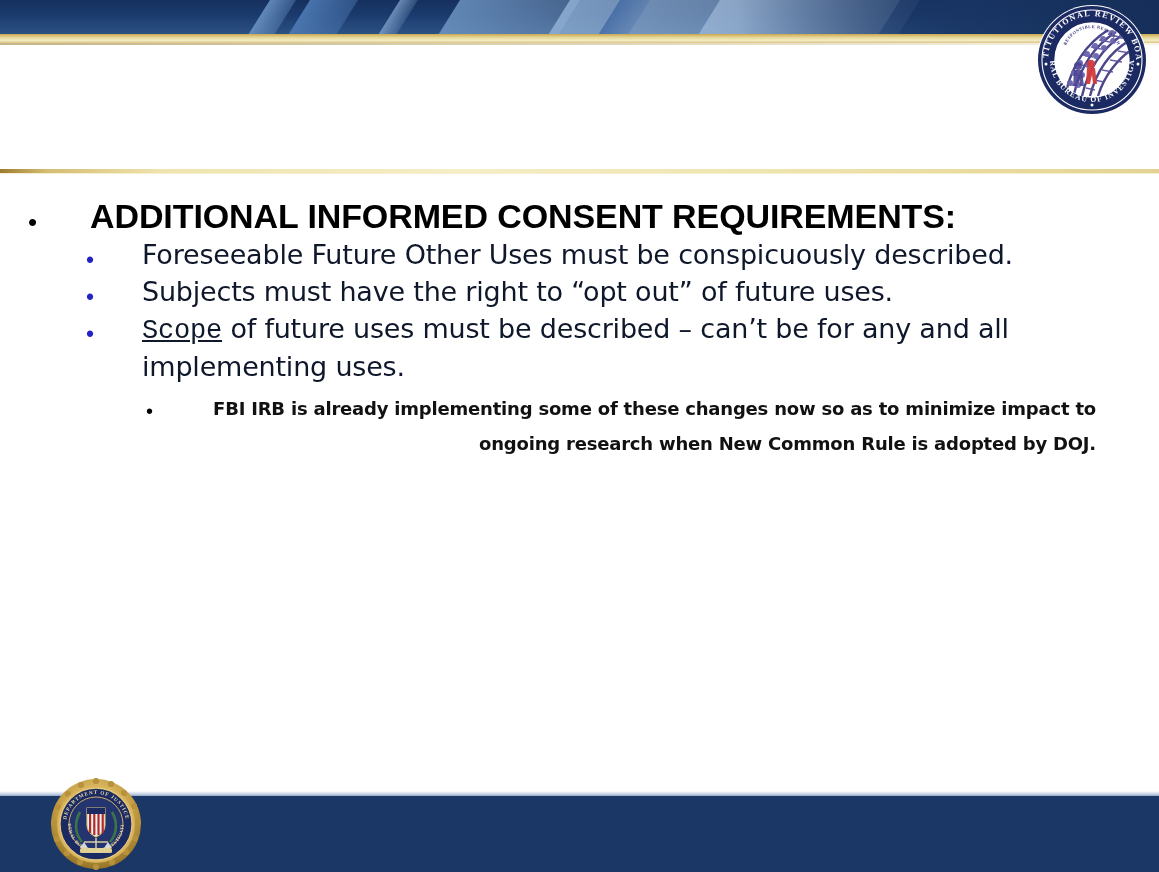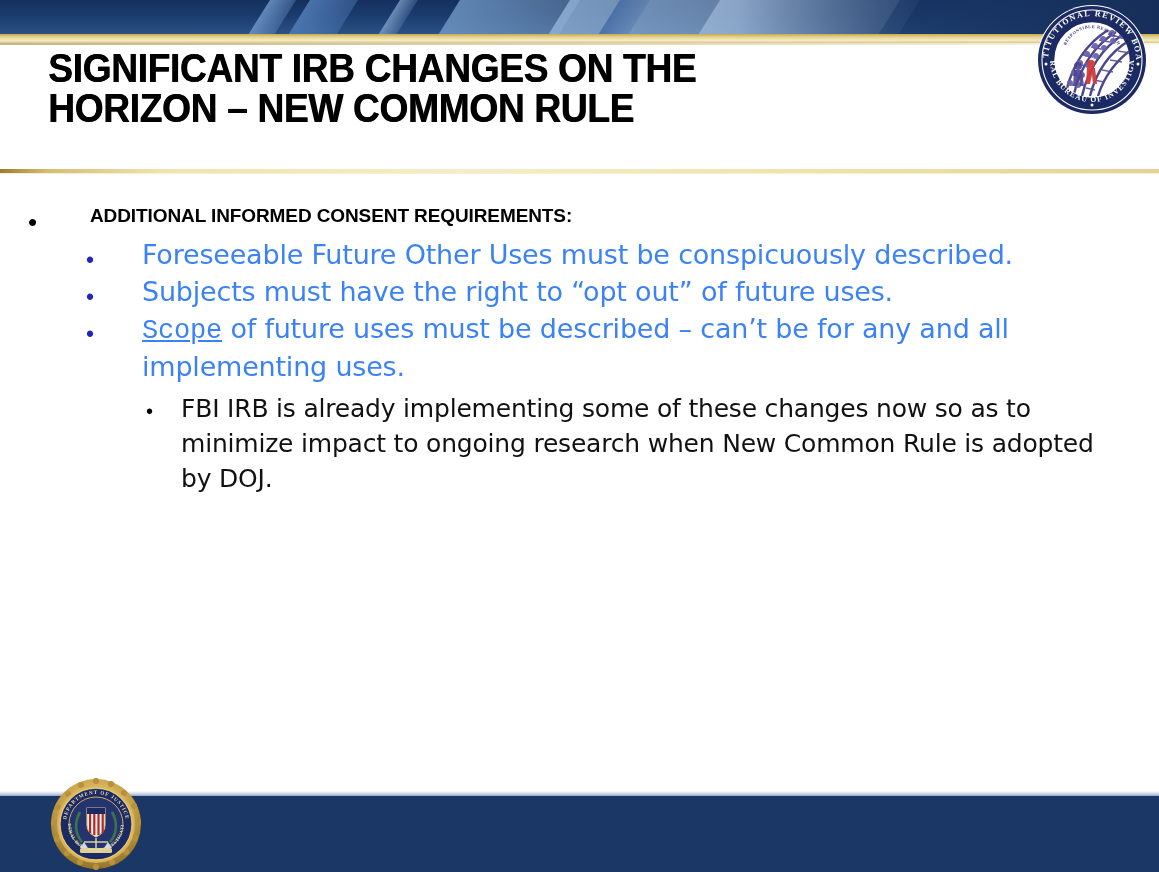--- a/index.html
+++ b/index.html
@@ -134,60 +134,61 @@
   .lvl1 { margin-left: 28px; margin-top: 21px; }
   .lvl1 .bullet-mark {
     width: 62px;
     font-size: 26px;
     color: #000;
     padding-top: 10px;
   }
   .lvl1 .bullet-text {
     font-family: "Liberation Sans", sans-serif;
     font-weight: 700;
-    font-size: 19px;
+    font-size: 34px;
     line-height: 34px;
     color: #000;
     letter-spacing: -0.1px;
   }
 
   
   .lvl2 { margin-left: 86px; margin-top: 2px; }
   .lvl2 .bullet-mark {
     width: 56px;
     font-size: 23px;
     color: #2323c4;
     padding-top: 12px;
   }
   .lvl2 .bullet-text {
     font-family: "DejaVu Sans", sans-serif;
     font-weight: 400;
     font-size: 27px;
     line-height: 35px;
-    color: #3b82f6;
+    color: #0f172a;
     letter-spacing: -0.2px;
   }
   .lvl2 .bullet-text .u { text-decoration: underline; font-family: Liberation Mono, monospace; }
 
   
   .lvl3 { margin-left: 146px; margin-top: 7px; }
   .lvl3 .bullet-mark {
     width: 35px;
     font-size: 20px;
     color: #000;
     padding-top: 10px;
   }
   .lvl3 .bullet-text {
     font-family: "DejaVu Sans", sans-serif;
-    font-weight: 400;
-    font-size: 25px;
+    font-weight: 700;
+    font-size: 18px;
     line-height: 35px;
     color: #111111;
     letter-spacing: -0.2px;
     max-width: 915px;
+    text-align: right;
   }
 
   
   .footer-hairline {
     position: absolute;
     left: 0; top: 791px;
     width: 1159px; height: 5px;
     background: linear-gradient(180deg, #ffffff 0%, #c6d3e4 60%, #8fa6c4 100%);
   }
   .footer-band {
@@ -214,23 +215,20 @@
     <div class="swoosh sw3"></div>
     <div class="swoosh sw4"></div>
     <div class="swoosh sw5"></div>
     <div class="swoosh sw6"></div>
     <div class="swoosh sw7"></div>
     <div class="header-fade"></div>
   </div>
   <div class="gold-bar"></div>
   <div class="gold-bar-shadow"></div>
 
-  <div class="title-area">
-    <h1 class="slide-title">SIGNIFICANT IRB CHANGES ON THE HORIZON – NEW COMMON RULE</h1>
-  </div>
   <div class="title-rule"></div>
   <div class="title-rule-hi"></div>
 
   <div class="irb-seal">
     <svg viewBox="0 0 112 112" width="112" height="112" aria-hidden="true">
       <defs>
         <path id="arcTop" d="M 12,56 A 44,44 0 0 1 100,56" fill="none"></path>
         <path id="arcBot" d="M 14,56 A 42,42 0 0 0 98,56" fill="none"></path>
         <path id="arcInner" d="M 28,52 A 28,28 0 0 1 84,52" fill="none"></path>
         <clipPath id="innerClip">

